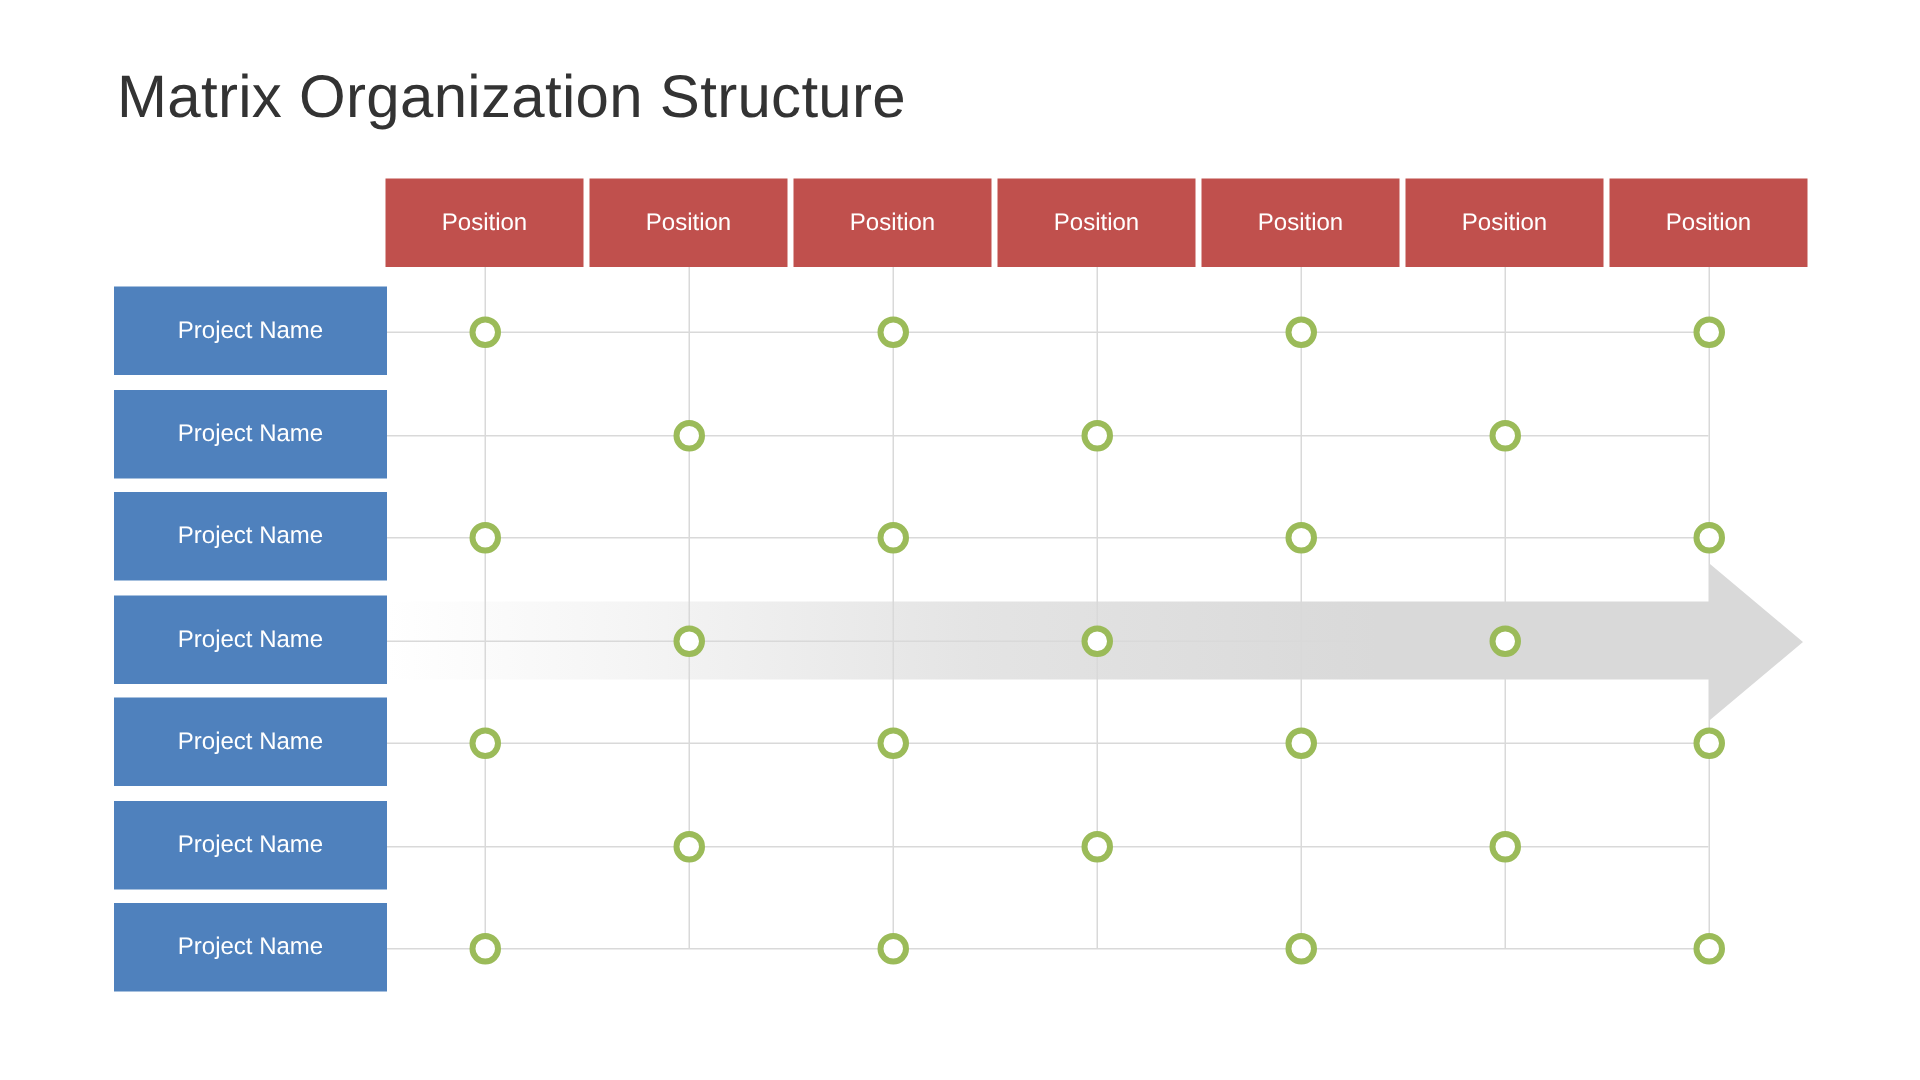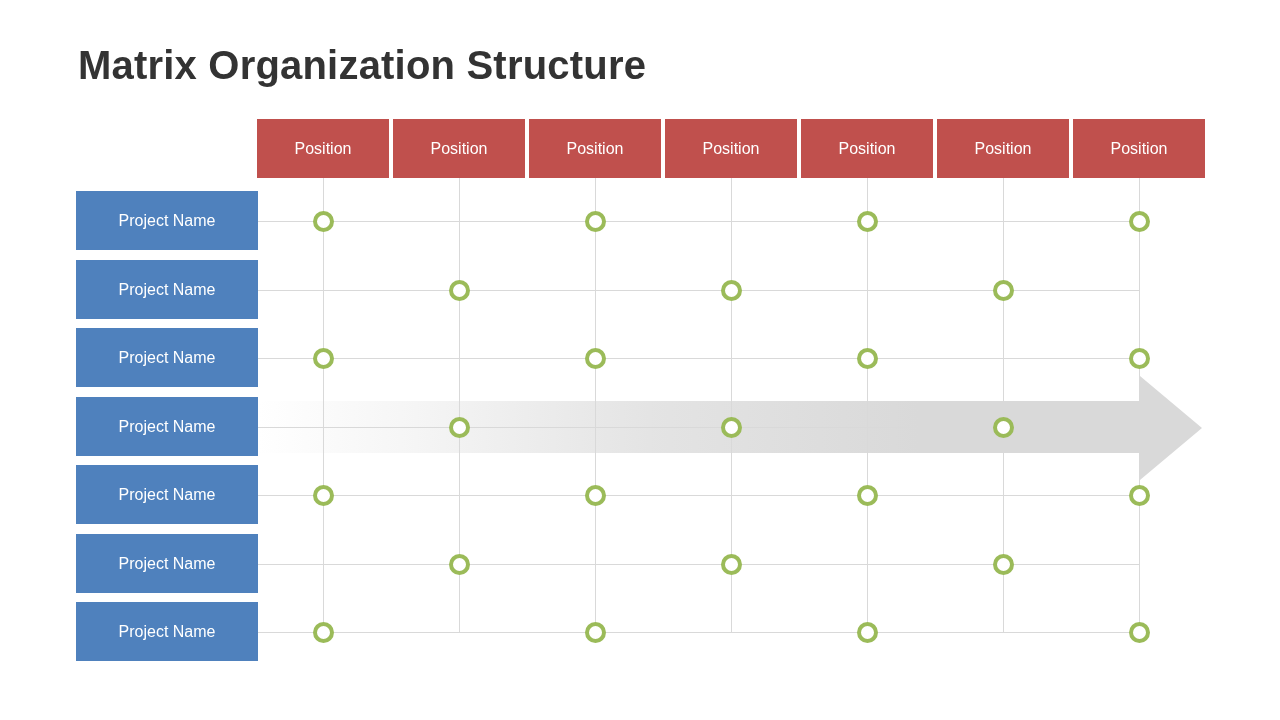--- a/index.html
+++ b/index.html
@@ -22,21 +22,21 @@
     width: 1280px;
     height: 720px;
   }
 
   
   #page-title {
     position: absolute;
     left: 78px;
     top: 41px;
     font-size: 40px;
-    font-weight: 700;
+    font-weight: 400;
     color: #333333;
     letter-spacing: 0.2px;
     white-space: nowrap;
     line-height: 1.2;
   }
 
   
   #matrix {
     position: absolute;
     left: 0;

